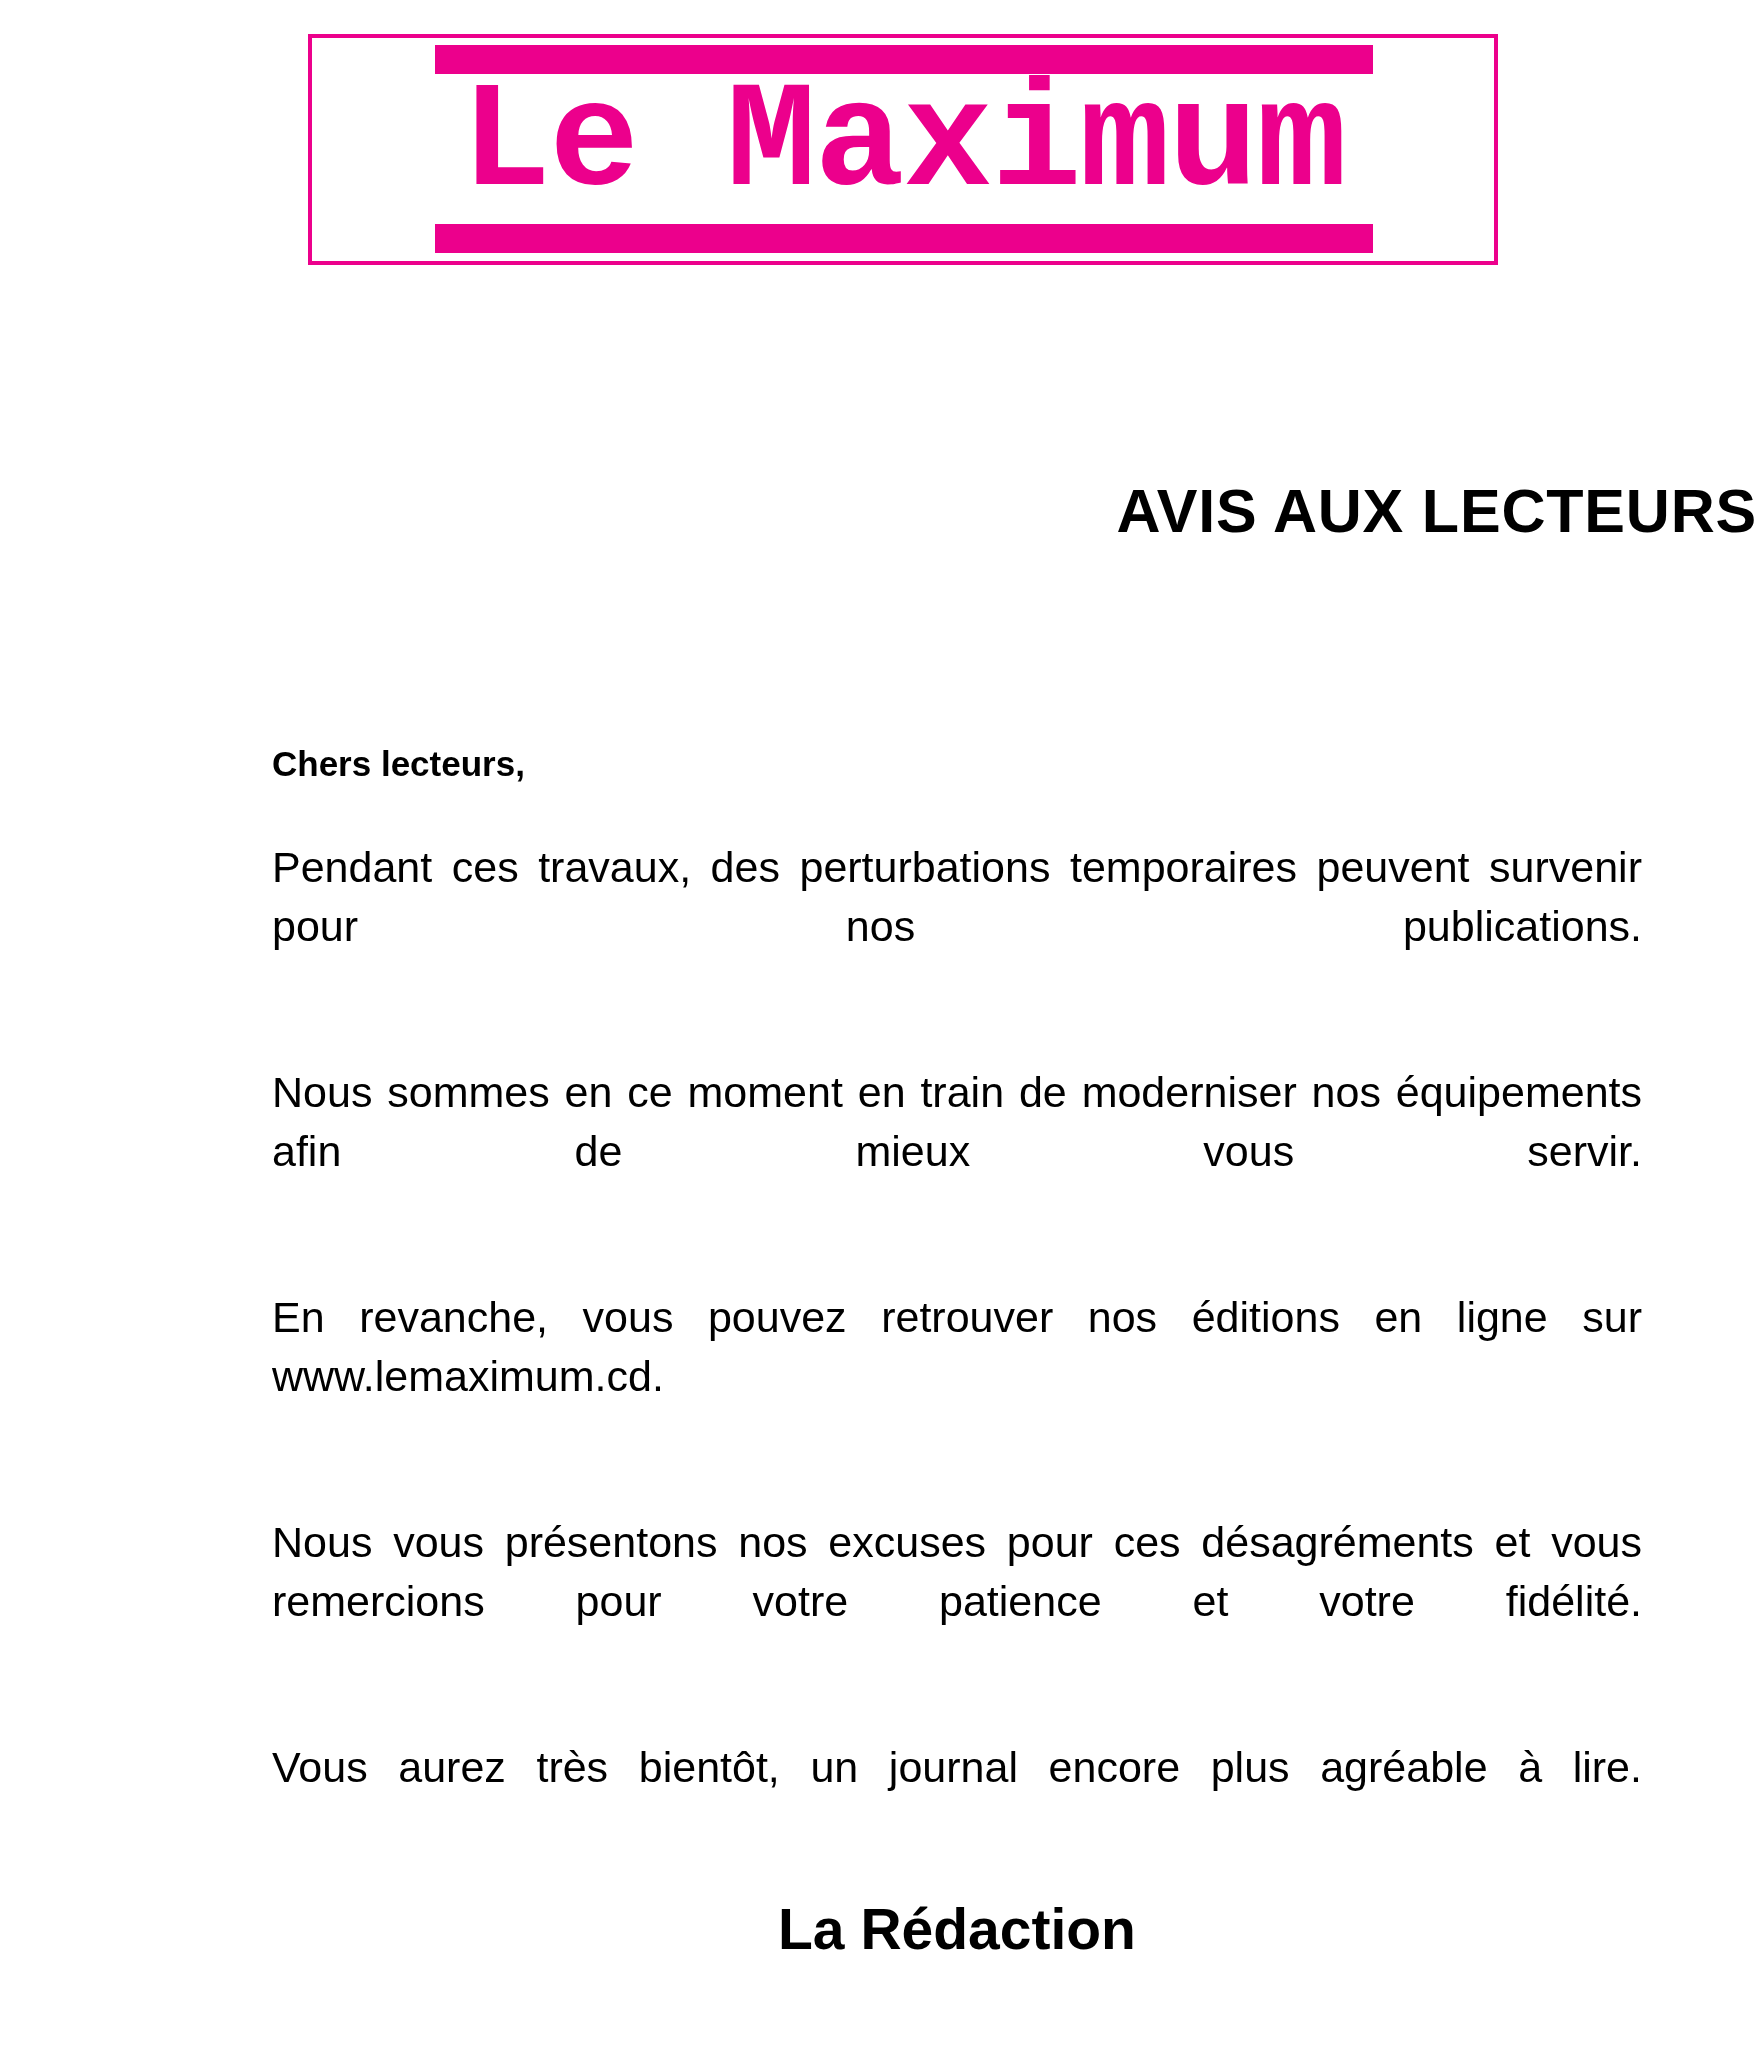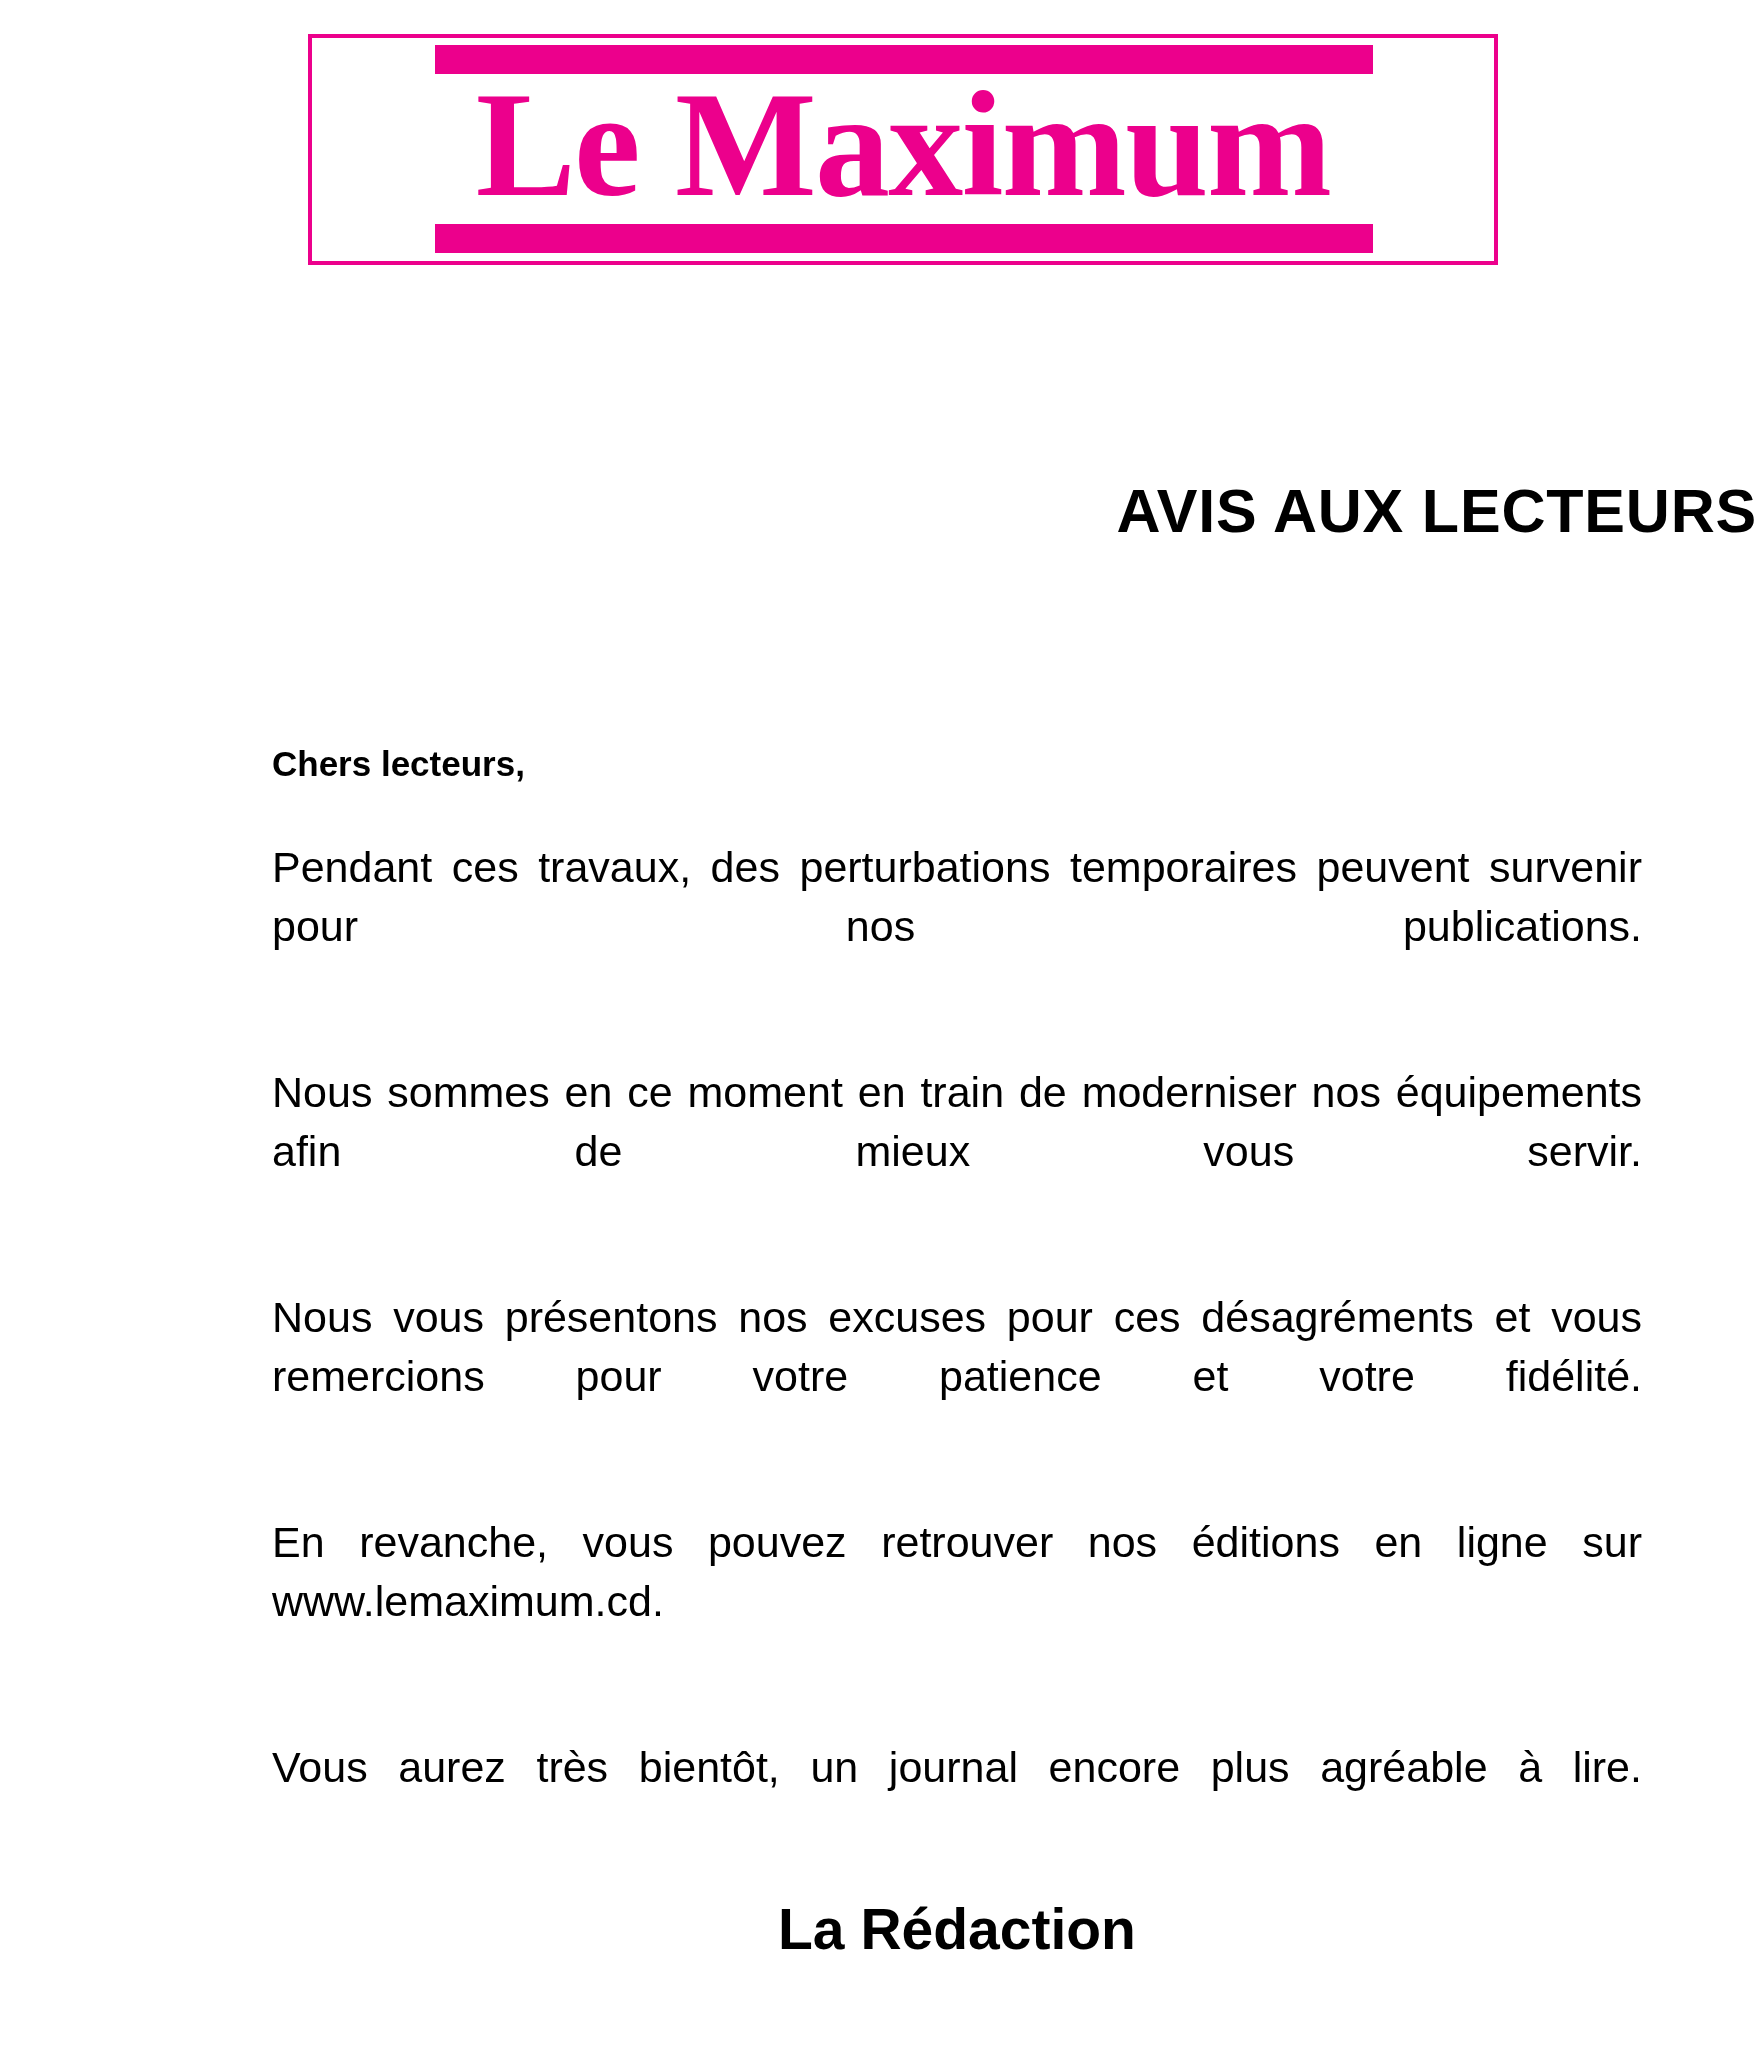--- a/index.html
+++ b/index.html
@@ -53,21 +53,21 @@
     width: 938px;
     height: 29px;
     background: #ec008c;
   }
   .logo-text {
     position: absolute;
     left: 0;
     top: 22.6px;
     width: 1190px;
     text-align: center;
-    font-family: Liberation Serif, serif;
+    font-family: Liberation Mono, monospace;
     font-weight: bold;
     font-size: 150px;
     line-height: 174px;
     color: #ec008c;
     letter-spacing: -1.6px;
     white-space: nowrap;
   }
 
   
   .doc-title {
@@ -134,21 +134,21 @@
     <div class="logo-bar-bottom"></div>
     <div class="logo-text">Le Maximum</div>
   </div>
 
   <h1 class="doc-title">AVIS AUX LECTEURS</h1>
 
   <div class="body-block">
     <p class="salutation">Chers lecteurs,</p>
     <p class="para">Pendant ces travaux, des perturbations temporaires peuvent survenir pour nos publications.</p>
     <p class="para">Nous sommes en ce moment en train de moderniser nos équipements afin de mieux vous servir.</p>
+    <p class="para">En revanche, vous pouvez retrouver nos éditions en ligne sur www.lemaximum.cd.</p>
     <p class="para">Nous vous présentons nos excuses pour ces désagréments et vous remercions pour votre patience et votre fidélité.</p>
-    <p class="para">En revanche, vous pouvez retrouver nos éditions en ligne sur www.lemaximum.cd.</p>
     <p class="para last">Vous aurez très bientôt, un journal encore plus agréable à lire.</p>
   </div>
 
   <div class="signature">La Rédaction</div>
 
 </div>
 
 
 </body></html>

